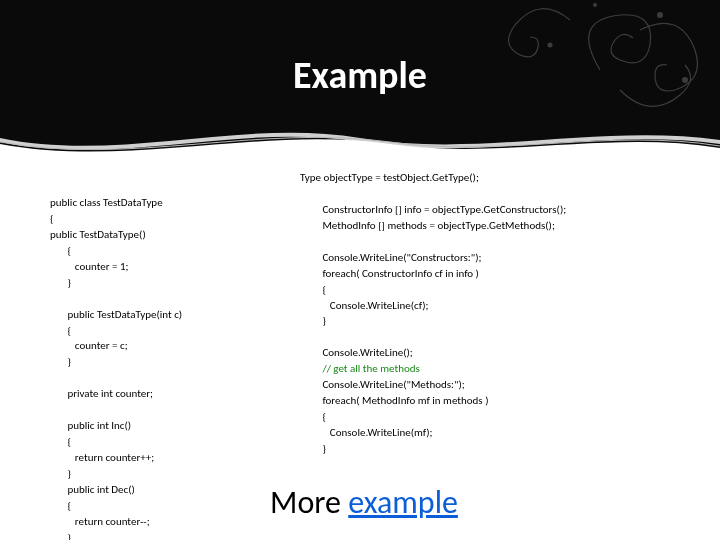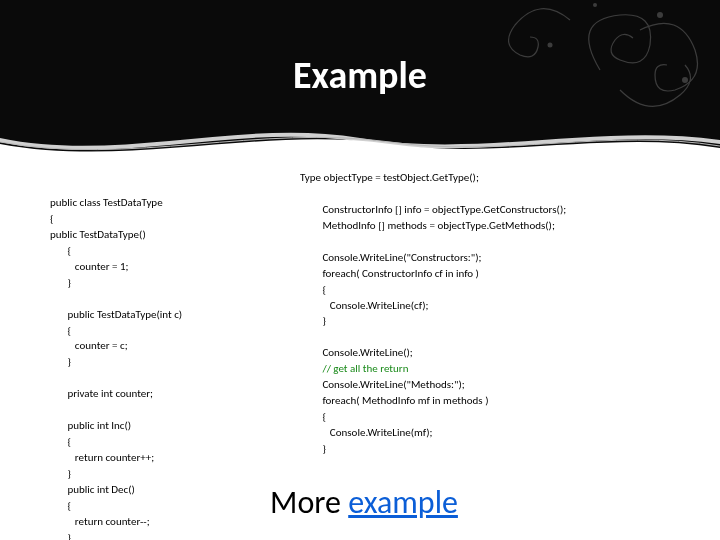--- a/index.html
+++ b/index.html
@@ -138,21 +138,21 @@
          ConstructorInfo [] info = objectType.GetConstructors();
          MethodInfo [] methods = objectType.GetMethods();
 </span><span>
          Console.WriteLine("Constructors:");
          foreach( ConstructorInfo cf in info )
          {
             Console.WriteLine(cf);
          }
 
          Console.WriteLine();
-</span><span class="comment">         // get all the return</span><span>
+</span><span class="comment">         // get all the methods</span><span>
          Console.WriteLine("Methods:");
          foreach( MethodInfo mf in methods )
          {
             Console.WriteLine(mf);
          }</span></div>
 </div>
 
 <div class="footer">
   <span>More </span><span class="link">example</span>
 </div>

